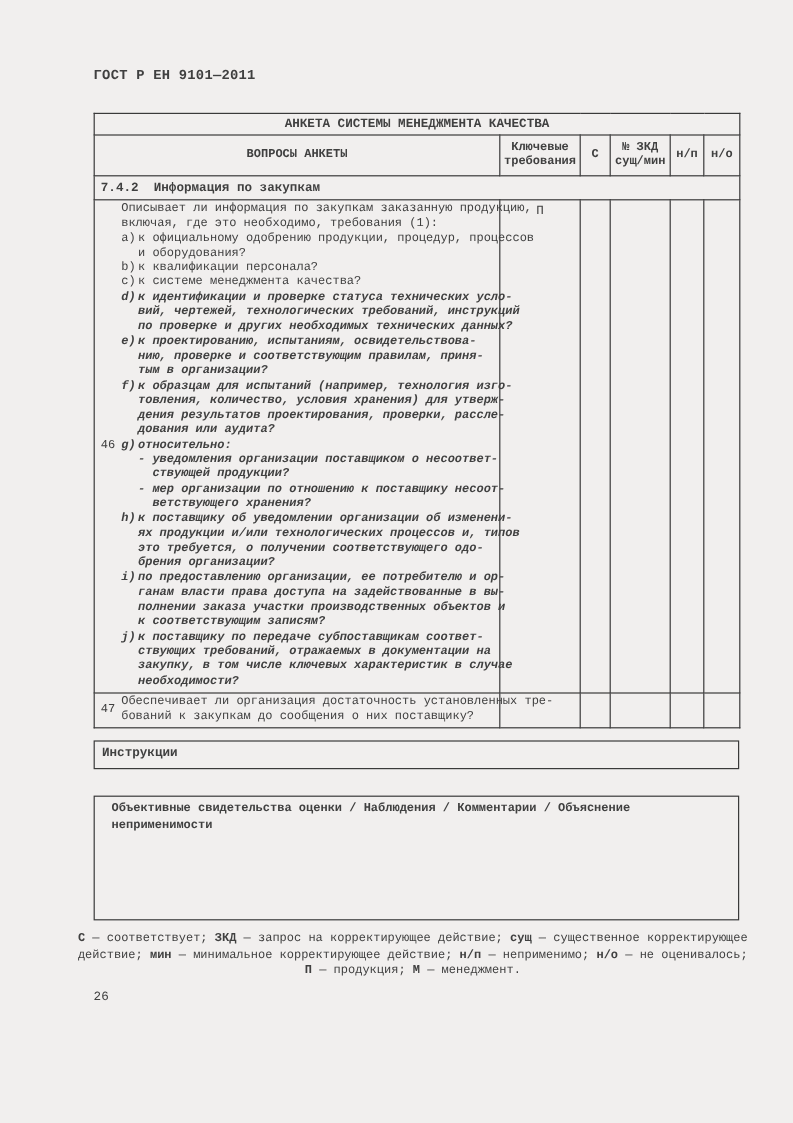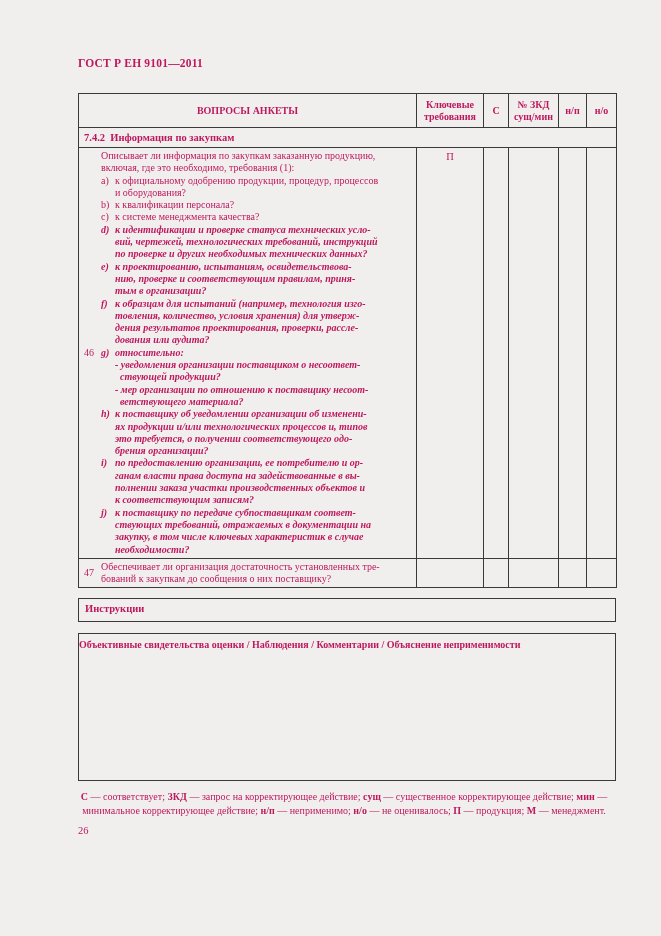--- a/index.html
+++ b/index.html
@@ -1,21 +1,21 @@
 <!DOCTYPE html>
 <html><head>
 <meta charset="utf-8">
 <style>
   html,body { margin:0; padding:0; background:#eceaea; }
   .page {
     position:relative; width:661px; height:936px; box-sizing:border-box;
     padding:57px 45px 0 78px;
     background:#f1efee;
-    font-family:Liberation Serif, serif;
-    color:#be185d;
+    font-family:Liberation Mono, monospace;
+    color:#404040;
   }
   .doc-header { font-weight:bold; font-size:11.5px; letter-spacing:.2px; }
 
   table.qtable { border-collapse:collapse; width:538px; margin-top:24px; table-layout:fixed; }
   .qtable td { border:1.5px solid #3a3a3a; padding:0; font-size:10px; vertical-align:top; }
   td.title-cell { text-align:center; font-weight:bold; font-size:10.5px; height:17px; vertical-align:middle; }
   td.head-cell { text-align:center; font-weight:bold; font-size:10px; height:33px; vertical-align:middle; line-height:12px; white-space:pre; }
   td.section-cell { font-weight:bold; font-size:10.5px; height:19px; vertical-align:middle; padding-left:5px; white-space:pre;margin-top:16px; }
   td.mark-cell { text-align:center; padding-top:3px; font-size:10.5px; }
   td.q-cell { padding:2px 4px 2px 5px; }
@@ -26,21 +26,21 @@
   .q-intro, .q-item-text, .q-line { white-space:pre; font-size:10px; line-height:12.3px; }
   .q-item { display:flex; }
   .q-item-label { width:14px; flex:none; font-size:10px; line-height:12.3px; }
   .em { font-weight:bold; font-style:italic; }
   .plain { font-weight:normal; font-style:normal; }
 
   .box { width:538px; box-sizing:border-box; border:1.5px solid #3a3a3a; }
   .instructions { margin-top:10px; padding:3px 6px 5px; }
   .box-title { font-weight:bold; font-size:10.5px; line-height:14px; }
   .instr-line { font-size:10px; line-height:13px; }
-  .evidence { margin-top:11px; height:148px; padding:4px 0; }
+  .evidence { margin-top:22px; height:104px; padding:4px 14px; }
   .evidence-title { font-weight:bold; font-size:10px; line-height:14px; }
 
   .legend { width:560px; margin:9px 0 0 -14px; text-align:center; font-size:10px; line-height:13.5px; }
   .legend b { font-weight:bold; }
   .page-number { margin-top:8px; font-size:10.5px; }
 </style>
 </head>
 <body>
 
 <div class="page">
@@ -51,20 +51,23 @@
     <colgroup>
       <col style="width:338px">
         <col style="width:67px">
         <col style="width:25px">
       <col style="width:50px">
         <col style="width:28px">
         <col style="width:30px">
     </colgroup>
     <tbody>
       <tr>
+        <td class="title-cell" colspan="6">АНКЕТА СИСТЕМЫ МЕНЕДЖМЕНТА КАЧЕСТВА</td>
+      </tr>
+      <tr>
         <td class="head-cell">ВОПРОСЫ АНКЕТЫ</td>
         <td class="head-cell">Ключевые
 требования</td>
         <td class="head-cell">С</td>
         <td class="head-cell">№ ЗКД
 сущ/мин</td>
         <td class="head-cell">н/п</td>
         <td class="head-cell">н/о</td>
       </tr>
       <tr>
@@ -116,21 +119,21 @@
 дения результатов проектирования, проверки, рассле-
 дования или аудита?</div>
                   </div>
 
                   <div class="q-item em">
                     <span class="q-item-label">g)</span>
                     <div class="q-item-text">относительно:
 - уведомления организации поставщиком о несоответ-
   ствующей продукции?
 - мер организации по отношению к поставщику несоот-
-  ветствующего материала?</div>
+  ветствующего хранения?</div>
                   </div>
 
                   <div class="q-item em">
                     <span class="q-item-label">h)</span>
                     <div class="q-item-text">к поставщику об уведомлении организации об изменени-
 ях продукции и/или технологических процессов и, типов
 это требуется, о получении соответствующего одо-
 брения организации?</div>
                   </div>
 

